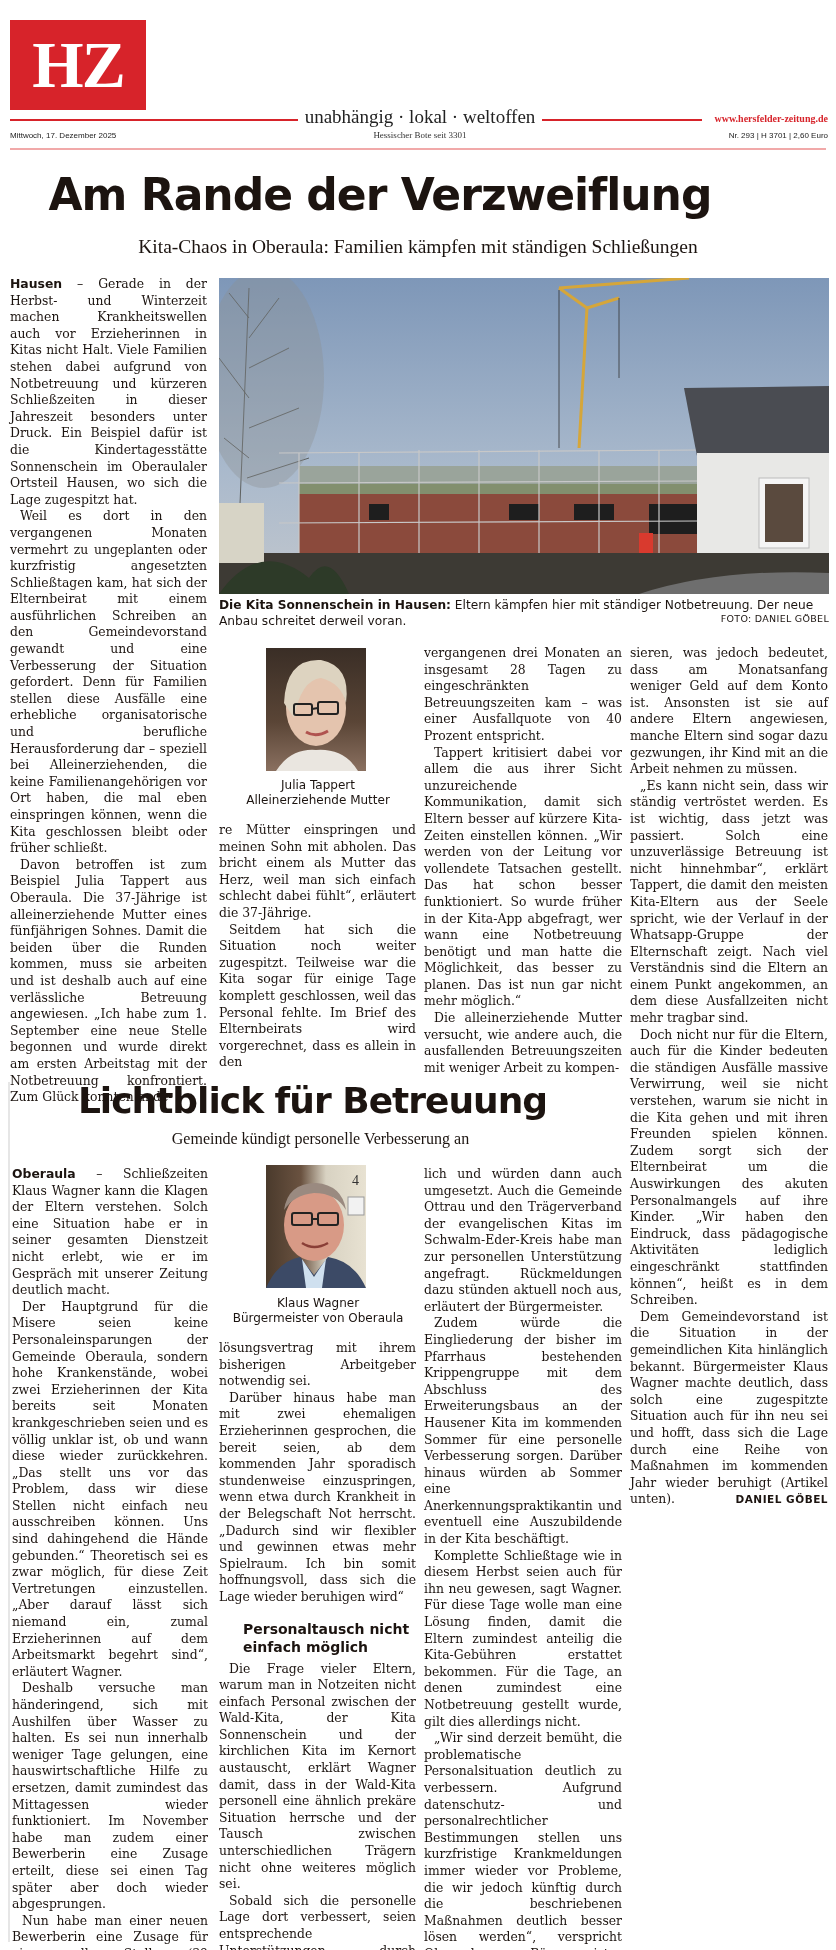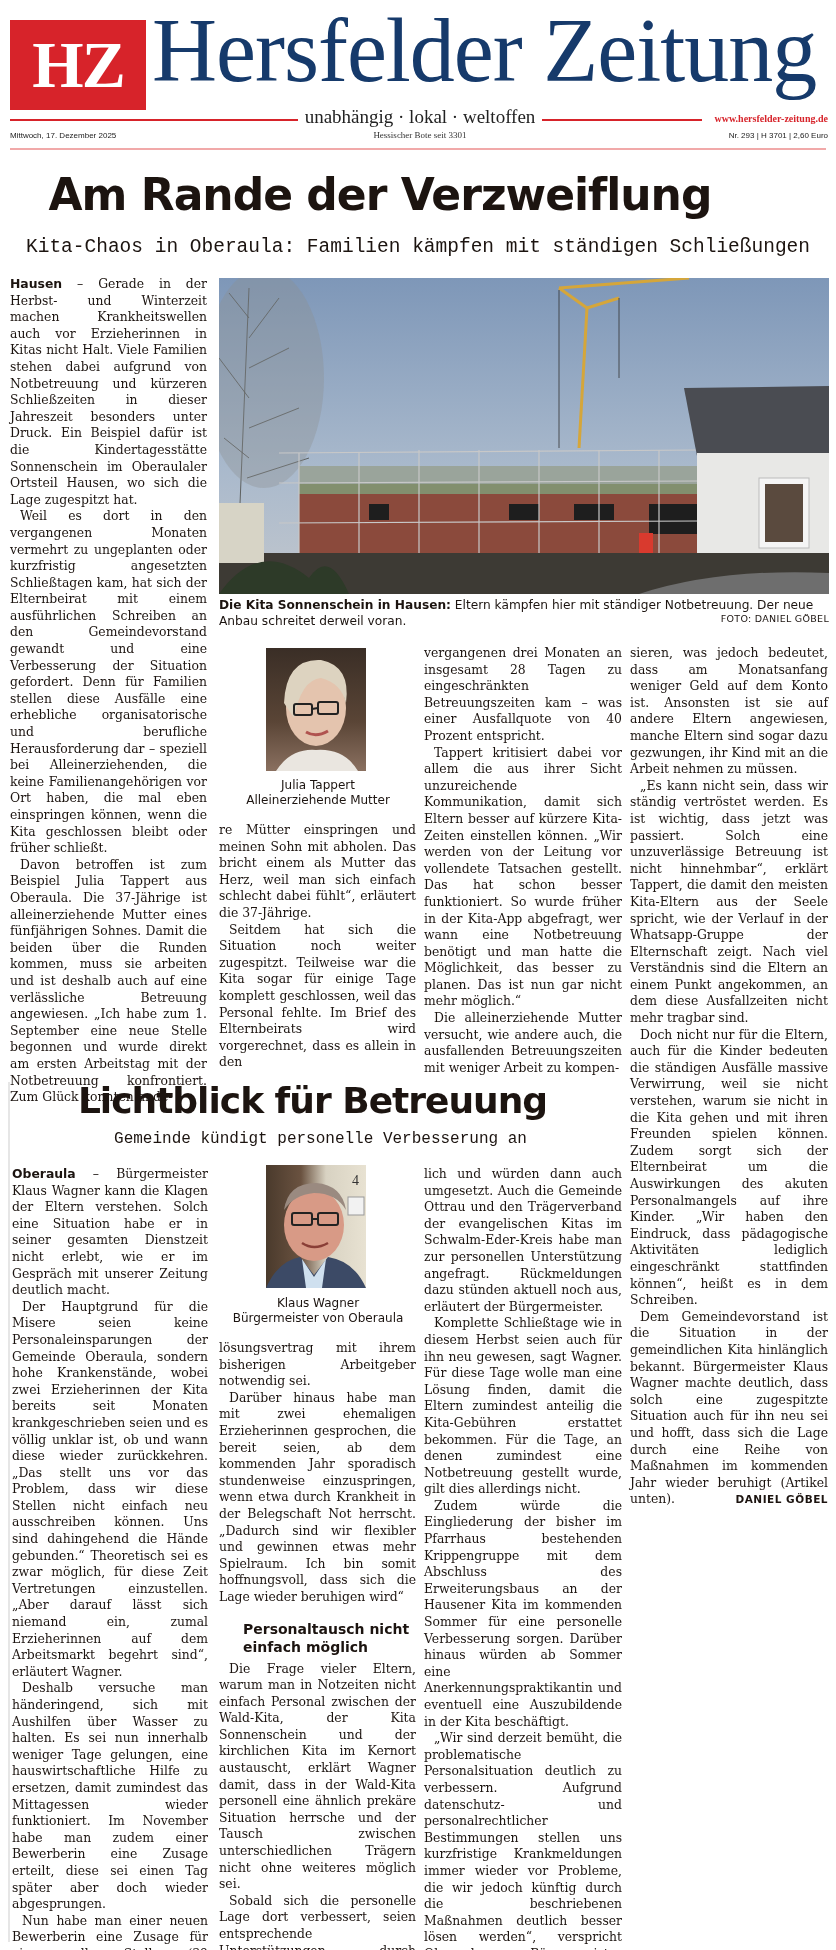--- a/index.html
+++ b/index.html
@@ -15,21 +15,21 @@
   .tag-rule-r { position: absolute; left: 542px; top: 119px; width: 160px; height: 2px; background: #d7232a; }
   .tagline { position: absolute; left: 302px; top: 106px; width: 236px; text-align: center; font-family: "Liberation Serif", serif; font-size: 19px; color: #222; }
   .url { position: absolute; right: 8px; top: 113px; font-family: "Liberation Serif", serif; font-size: 10px; font-weight: bold; color: #d7232a; }
   .date { position: absolute; left: 10px; top: 131px; font-family: "Liberation Sans", sans-serif; font-size: 8px; color: #222; }
   .since { position: absolute; left: 300px; top: 130px; width: 240px; text-align: center; font-family: "Liberation Serif", serif; font-size: 9px; color: #333; }
   .issue { position: absolute; right: 8px; top: 131px; font-family: "Liberation Sans", sans-serif; font-size: 8px; color: #222; }
   .top-rule { position: absolute; left: 10px; top: 148px; width: 816px; height: 2px; background: #f1a9a9; }
 
   
   .headline { position: absolute; left: 0; width: 760px; text-align: center; font-family: "DejaVu Sans", sans-serif; font-weight: bold; color: #1c1410; letter-spacing: -1px; }
-  .subhead { position: absolute; left: 0; width: 836px; text-align: center; font-family: Liberation Mono, monospace; color: #1c1410; }
+  .subhead { position: absolute; left: 0; width: 836px; text-align: center; font-family: Liberation Serif, serif; color: #1c1410; }
 
   
   .col { position: absolute; font-size: 12.4px; line-height: 16.6px; text-align: justify; hyphens: manual; color: #1c1410; }
   .col p { text-indent: 10px; }
   .col p.first { text-indent: 0; }
   .dateline { font-family: "DejaVu Sans", sans-serif; font-weight: bold; }
   .author { font-family: "DejaVu Sans", sans-serif; font-weight: bold; font-size: 10.5px; letter-spacing: 0.5px; float: right; }
 
   
   .photo { position: absolute; left: 219px; top: 278px; width: 610px; height: 316px; overflow: hidden; background: linear-gradient(180deg, #8fa3bf 0%, #a8b8cd 55%, #b9c3cf 70%, #6a6a66 100%); }
@@ -45,21 +45,20 @@
 
   .interhead { font-family: "DejaVu Sans", sans-serif; font-weight: bold; font-size: 14px; line-height: 18px; margin: 14px 0 5px 24px; text-indent: 0 !important; text-align: left; }
 </style>
 </head>
 <body>
 
 <header class="masthead">
   <div class="hz-box">
     <span>HZ</span>
   </div>
-  <div class="brand">Hersfelder Zeitung</div>
   <div class="tag-rule-l"></div>
   <div class="tagline">unabhängig · lokal · weltoffen</div>
   <div class="tag-rule-r"></div>
   <div class="url">www.hersfelder-zeitung.de</div>
   <div class="date">Mittwoch, 17. Dezember 2025</div>
   <div class="since">Hessischer Bote seit 3301</div>
   <div class="issue">Nr. 293 | H 3701 | 2,60 Euro</div>
   <div class="top-rule"></div>
 </header>
 
@@ -167,21 +166,21 @@
   <p>„Es kann nicht sein, dass wir ständig vertröstet werden. Es ist wichtig, dass jetzt was passiert. Solch eine unzuverlässige Betreuung ist nicht hinnehmbar“, erklärt Tappert, die damit den meisten Kita-Eltern aus der Seele spricht, wie der Verlauf in der Whatsapp-Gruppe der Elternschaft zeigt. Nach viel Verständnis sind die Eltern an einem Punkt angekommen, an dem diese Ausfallzeiten nicht mehr tragbar sind.</p>
   <p>Doch nicht nur für die Eltern, auch für die Kinder bedeuten die ständigen Ausfälle massive Verwirrung, weil sie nicht verstehen, warum sie nicht in die Kita gehen und mit ihren Freunden spielen können. Zudem sorgt sich der Elternbeirat um die Auswirkungen des akuten Personalmangels auf ihre Kinder. „Wir haben den Eindruck, dass pädagogische Aktivitäten lediglich eingeschränkt stattfinden können“, heißt es in dem Schreiben.</p>
   <p><span>Dem Gemeindevorstand ist die Situation in der gemeindlichen Kita hinlänglich bekannt. Bürgermeister Klaus Wagner machte deutlich, dass solch eine zugespitzte Situation auch für ihn neu sei und hofft, dass sich die Lage durch eine Reihe von Maßnahmen im kommenden Jahr wieder beruhigt (Artikel unten).</span> <span class="author">DANIEL GÖBEL</span></p>
 </div>
 
 <div style="position:absolute; left:8px; top:1082px; width:2px; height:860px; background:#e6e6e6;"></div>
 <h1 class="headline" style="top:1078px; left:0; width:625px; font-size:36px; line-height:46px;">Lichtblick für Betreuung</h1>
 <h2 class="subhead" style="top:1128px; left:0; width:625px; font-size:16px; line-height:22px; font-weight:normal;padding-left:16px;">Gemeinde kündigt personelle Verbesserung an</h2>
 
 <div class="col" style="left:12px; top:1166px; width:196px;">
-  <p class="first"><span class="dateline">Oberaula</span><span> – Bürgermeister Klaus Wagner kann die Klagen der Eltern verstehen. Solch eine Situation habe er in seiner gesamten Dienstzeit nicht erlebt, wie er im Gespräch mit unserer Zeitung deutlich macht.</span></p>
+  <p class="first"><span class="dateline">Oberaula</span><span> – Schließzeiten Klaus Wagner kann die Klagen der Eltern verstehen. Solch eine Situation habe er in seiner gesamten Dienstzeit nicht erlebt, wie er im Gespräch mit unserer Zeitung deutlich macht.</span></p>
   <p>Der Hauptgrund für die Misere seien keine Personaleinsparungen der Gemeinde Oberaula, sondern hohe Krankenstände, wobei zwei Erzieherinnen der Kita bereits seit Monaten krankgeschrieben seien und es völlig unklar ist, ob und wann diese wieder zurückkehren. „Das stellt uns vor das Problem, dass wir diese Stellen nicht einfach neu ausschreiben können. Uns sind dahingehend die Hände gebunden.“ Theoretisch sei es zwar möglich, für diese Zeit Vertretungen einzustellen. „Aber darauf lässt sich niemand ein, zumal Erzieherinnen auf dem Arbeitsmarkt begehrt sind“, erläutert Wagner.</p>
   <p>Deshalb versuche man händeringend, sich mit Aushilfen über Wasser zu halten. Es sei nun innerhalb weniger Tage gelungen, eine hauswirtschaftliche Hilfe zu ersetzen, damit zumindest das Mittagessen wieder funktioniert. Im November habe man zudem einer Bewerberin eine Zusage erteilt, diese sei einen Tag später aber doch wieder abgesprungen.</p>
   <p>Nun habe man einer neuen Bewerberin eine Zusage für eine volle Stelle (39 Wochenstunden) erteilt. In diesem Fall müsse aber noch geprüft werden, ob diese Person kurzfristig anfangen kann, weil dazu ein Auf-</p>
 </div>
 
 <div class="portrait" style="left:266px; top:1165px; width:100px; height:123px; background:linear-gradient(90deg,#4a3a2c 0%,#6a5240 35%,#d8d2c2 60%,#e8e2d2 100%);">
   <svg width="100" height="123" viewBox="0 0 100 123">
     <text x="86" y="20" font-size="14" fill="#333" font-family="Liberation Serif, serif">4</text>
     <rect x="82" y="32" width="16" height="18" fill="#f2f2f2" stroke="#999"></rect>
     <ellipse cx="48" cy="60" rx="30" ry="36" fill="#d89a86"></ellipse>
@@ -202,17 +201,17 @@
 <div class="col" style="left:219px; top:1340px; width:197px;">
   <p class="first">lösungsvertrag mit ihrem bisherigen Arbeitgeber notwendig sei.</p>
   <p>Darüber hinaus habe man mit zwei ehemaligen Erzieherinnen gesprochen, die bereit seien, ab dem kommenden Jahr sporadisch stundenweise einzuspringen, wenn etwa durch Krankheit in der Belegschaft Not herrscht. „Dadurch sind wir flexibler und gewinnen etwas mehr Spielraum. Ich bin somit hoffnungsvoll, dass sich die Lage wieder beruhigen wird“</p>
   <p class="interhead">Personaltausch nicht einfach möglich</p>
   <p>Die Frage vieler Eltern, warum man in Notzeiten nicht einfach Personal zwischen der Wald-Kita, der Kita Sonnenschein und der kirchlichen Kita im Kernort austauscht, erklärt Wagner damit, dass in der Wald-Kita personell eine ähnlich prekäre Situation herrsche und der Tausch zwischen unterschiedlichen Trägern nicht ohne weiteres möglich sei.</p>
   <p>Sobald sich die personelle Lage dort verbessert, seien entsprechende Unterstützungen durch Fachpersonal aber mög-</p>
 </div>
 
 <div class="col" style="left:424px; top:1166px; width:198px;">
   <p class="first">lich und würden dann auch umgesetzt. Auch die Gemeinde Ottrau und den Trägerverband der evangelischen Kitas im Schwalm-Eder-Kreis habe man zur personellen Unterstützung angefragt. Rückmeldungen dazu stünden aktuell noch aus, erläutert der Bürgermeister.</p>
+  <p>Zudem würde die Eingliederung der bisher im Pfarrhaus bestehenden Krippengruppe mit dem Abschluss des Erweiterungsbaus an der Hausener Kita im kommenden Sommer für eine personelle Verbesserung sorgen. Darüber hinaus würden ab Sommer eine Anerkennungspraktikantin und eventuell eine Auszubildende in der Kita beschäftigt.</p>
   <p>Komplette Schließtage wie in diesem Herbst seien auch für ihn neu gewesen, sagt Wagner. Für diese Tage wolle man eine Lösung finden, damit die Eltern zumindest anteilig die Kita-Gebühren erstattet bekommen. Für die Tage, an denen zumindest eine Notbetreuung gestellt wurde, gilt dies allerdings nicht.</p>
-  <p>Zudem würde die Eingliederung der bisher im Pfarrhaus bestehenden Krippengruppe mit dem Abschluss des Erweiterungsbaus an der Hausener Kita im kommenden Sommer für eine personelle Verbesserung sorgen. Darüber hinaus würden ab Sommer eine Anerkennungspraktikantin und eventuell eine Auszubildende in der Kita beschäftigt.</p>
   <p>„Wir sind derzeit bemüht, die problematische Personalsituation deutlich zu verbessern. Aufgrund datenschutz- und personalrechtlicher Bestimmungen stellen uns kurzfristige Krankmeldungen immer wieder vor Probleme, die wir jedoch künftig durch die beschriebenen Maßnahmen deutlich besser lösen werden“, verspricht Oberaulas Bürgermeister Klaus Wagner.</p>
 
 </div>
 
 </body></html>

